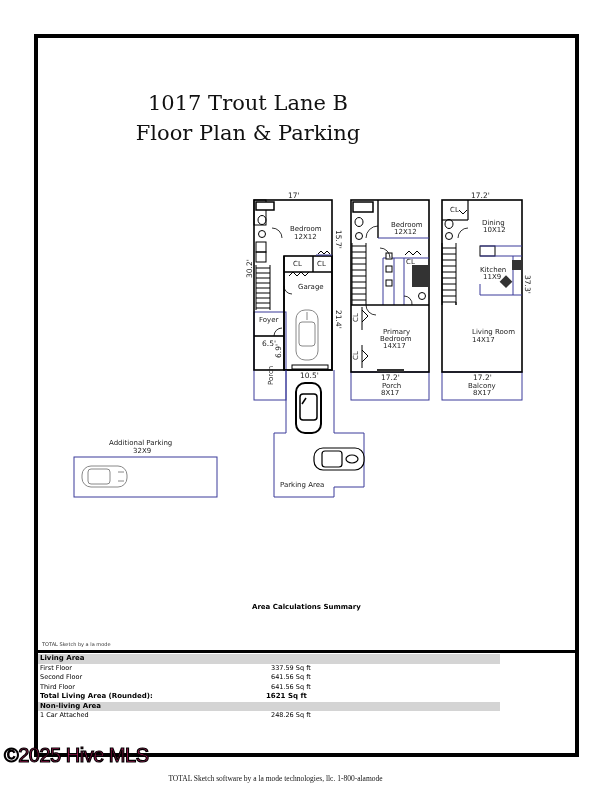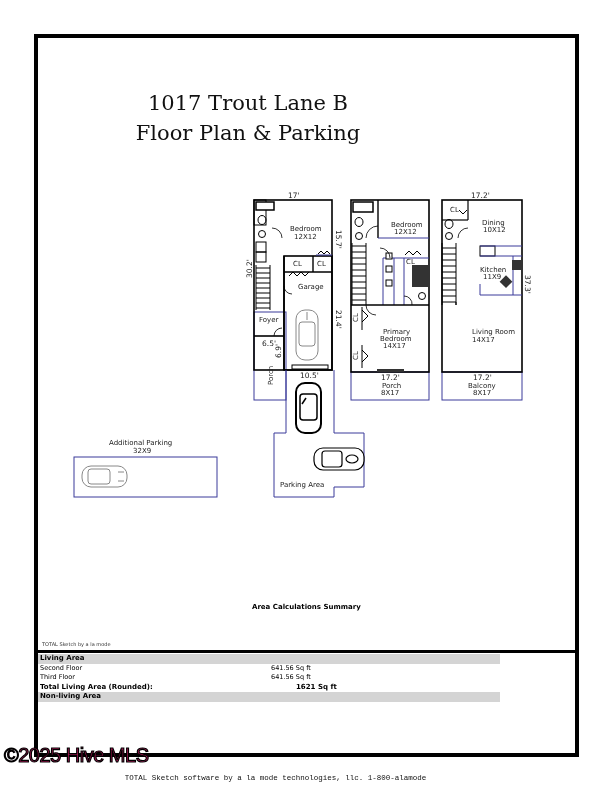--- a/index.html
+++ b/index.html
@@ -12,21 +12,21 @@
   .sum { position:absolute; left:38px; width:462px; font-family:"DejaVu Sans", sans-serif; font-size:6.5px; }
   .sum-row { position:relative; height:9.5px; line-height:9.5px; }
   .sum-row .name { position:absolute; left:2px; }
   .sum-row .val { position:absolute; left:233px; }
   .sum-hdr { background:#d4d4d4; font-weight:bold; font-size:7px; }
   .sum-total { font-weight:bold; font-size:7px;padding-left:36px; }
   .credit-small { position:absolute; left:42px; top:641px; font-size:5px; color:#333; }
   .sum-title { position:absolute; left:252px; top:603px; font-size:7px; font-weight:bold; }
   .sum-rule { position:absolute; left:38px; top:650px; width:537px; height:3px; background:#000; }
   .watermark { position:absolute; left:4px; top:744px; font-family:"Liberation Sans", sans-serif; font-size:20px; color:#be185d; -webkit-text-stroke:1.2px #000; letter-spacing:-0.5px; }
-  .footer { position:absolute; left:0; width:488px; top:774px; text-align:center; font-family:Liberation Mono, monospace; font-size:7.5px; color:#111; padding-left:63px; box-sizing:border-box; }
+  .footer { position:absolute; left:0; width:488px; top:774px; text-align:center; font-family:Liberation Serif, serif; font-size:7.5px; color:#111; padding-left:63px; box-sizing:border-box; }
 </style>
 </head>
 <body>
 
 <div class="frame"></div>
 
 <div class="title" style="top:91px;">1017 Trout Lane B</div>
 <div class="title" style="top:121px;">Floor Plan &amp; Parking</div>
 
 <svg class="plan" width="612" height="792" viewBox="0 0 612 792">
@@ -235,30 +235,38 @@
 
 <div class="credit-small">TOTAL Sketch by a la mode</div>
 <div class="sum-title">Area Calculations Summary</div>
 <div class="sum-rule"></div>
 
 <div class="sum" style="top:654px;">
   <div class="sum-row sum-hdr">
     <span class="name">Living Area</span>
   </div>
   <div class="sum-row">
+    <span class="name">First Floor</span>
+    <span class="val">337.59 Sq ft</span>
+  </div>
+  <div class="sum-row">
     <span class="name">Second Floor</span>
     <span class="val">641.56 Sq ft</span>
   </div>
   <div class="sum-row">
     <span class="name">Third Floor</span>
     <span class="val">641.56 Sq ft</span>
   </div>
   <div class="sum-row sum-total">
     <span class="name">Total Living Area (Rounded):</span>
-    <span class="val" style="left:228px;margin-left:30px;">1621 Sq ft</span>
+    <span class="val" style="left:228px;">1621 Sq ft</span>
   </div>
   <div class="sum-row sum-hdr">
     <span class="name">Non-living Area</span>
   </div>
+  <div class="sum-row">
+    <span class="name">1 Car Attached</span>
+    <span class="val">248.26 Sq ft</span>
+  </div>
 </div>
 
 <div class="watermark">©2025 Hive MLS</div>
 <div class="footer">TOTAL Sketch software by a la mode technologies, llc. 1-800-alamode</div>
 
 </body></html>

